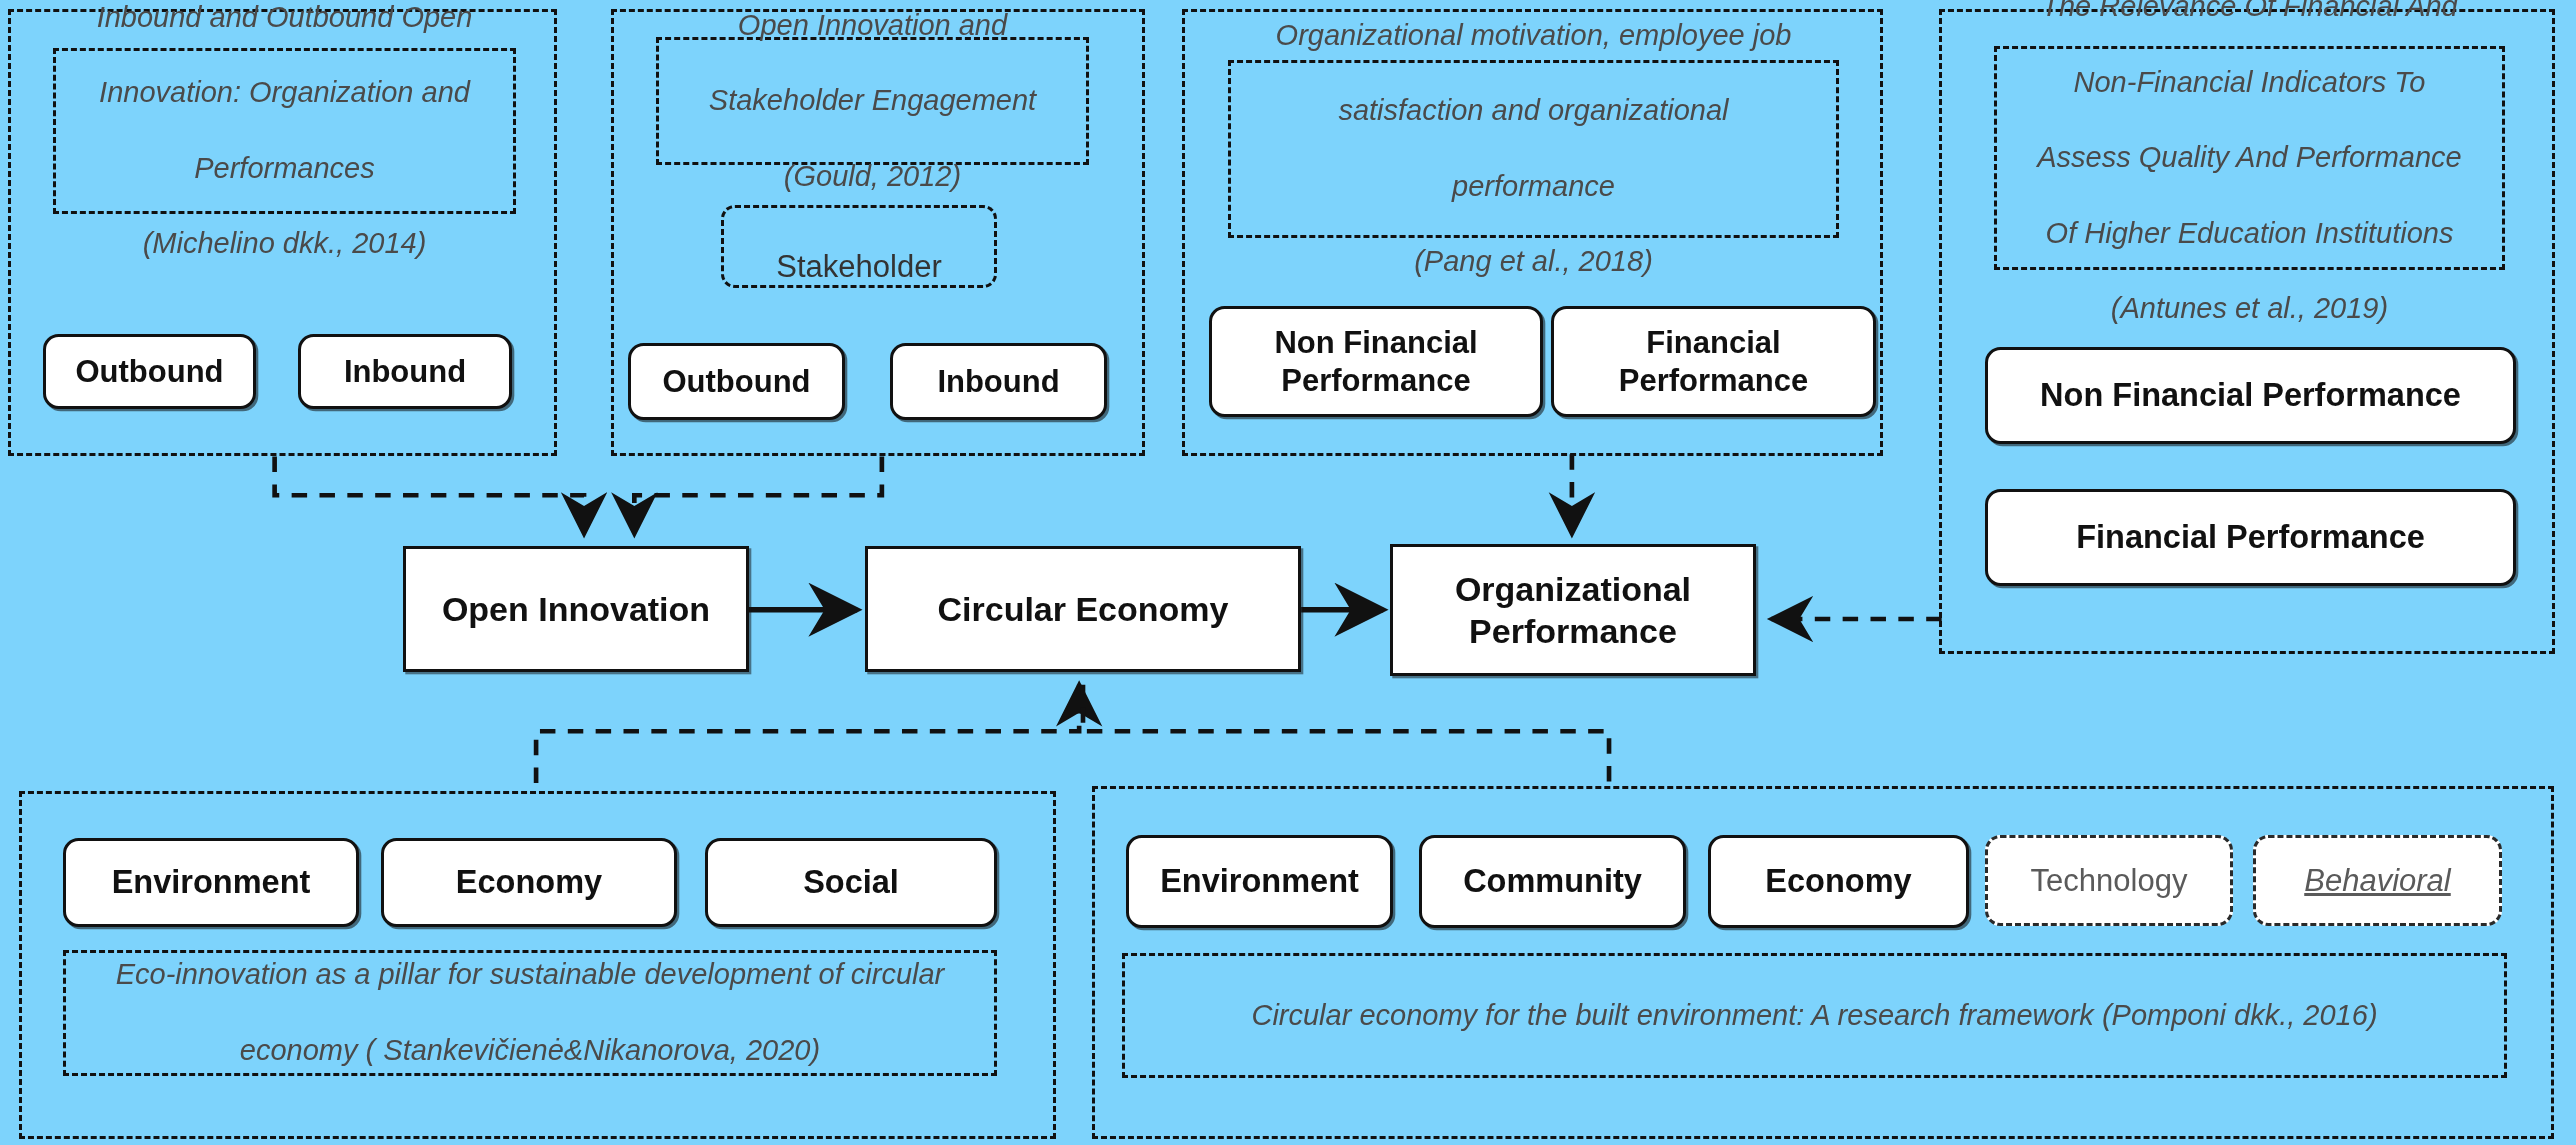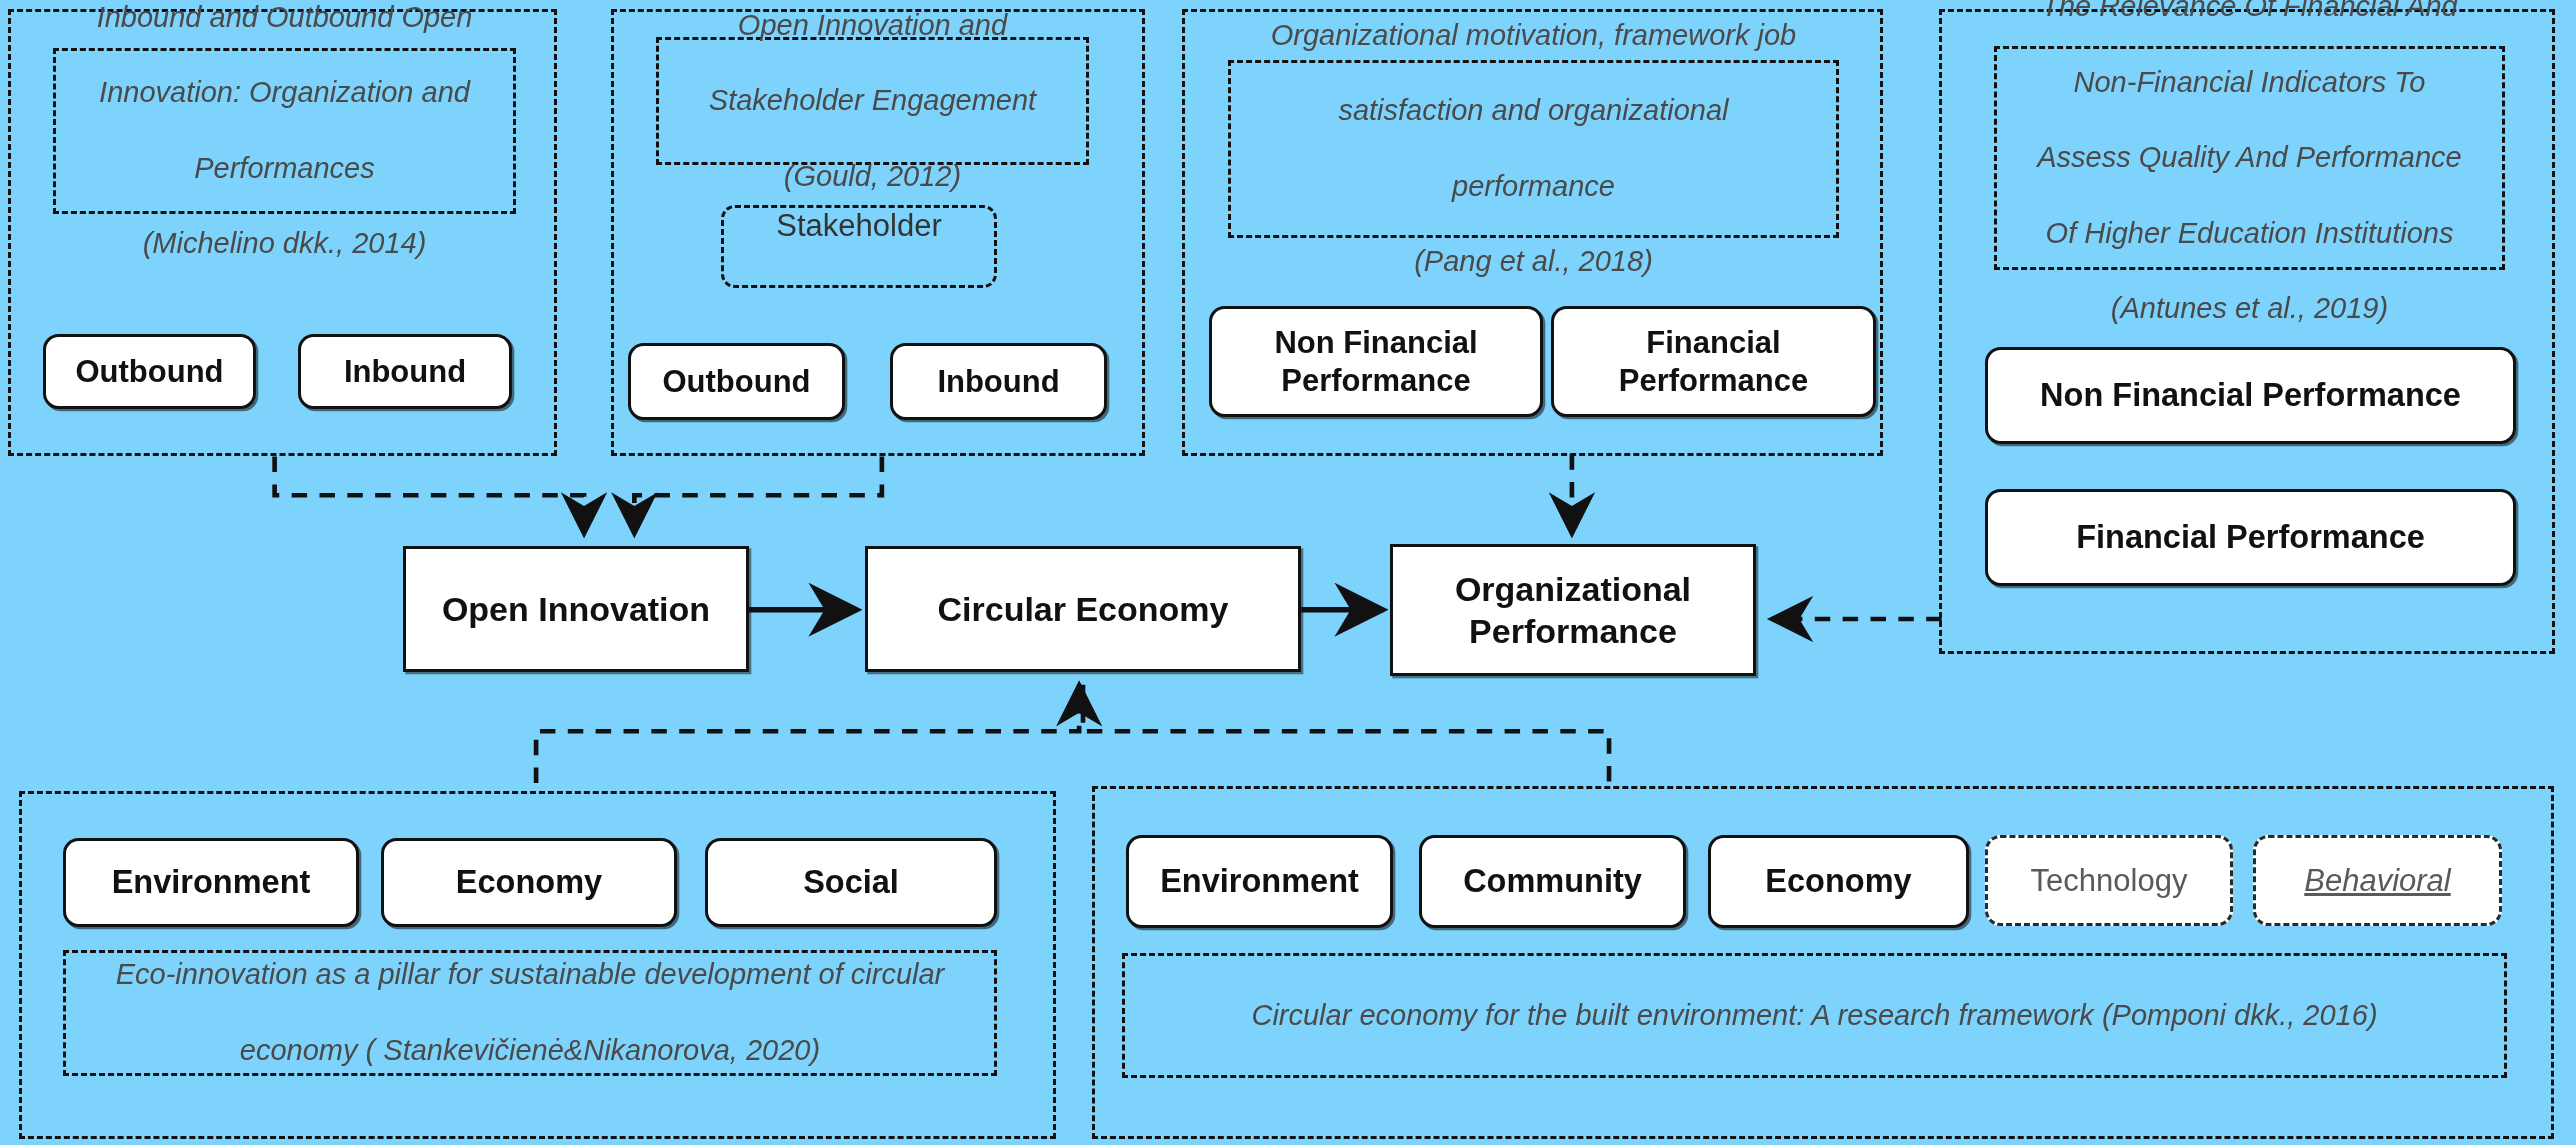--- a/index.html
+++ b/index.html
@@ -79,21 +79,21 @@
     color:#111111;
     line-height:1.25;
     box-shadow:2.3px 2.3px 0 rgba(17,17,17,0.5);
   }
   
   .stake{
     position:absolute;
     box-sizing:border-box;
     border:3.9px dashed #111111;
     border-radius:14px;
-    display:flex;align-items:flex-start;justify-content:center;
+    display:flex;align-items:flex-end;justify-content:center;
     text-align:center;color:#333333;
   }
 </style>
 </head>
 <body>
 
 <div id="stage">
 
   <svg id="wires" viewBox="0 0 3330 1481" xmlns="http://www.w3.org/2000/svg">
     <defs>
@@ -168,21 +168,21 @@
     <span>Outbound</span>
   </div>
   <div class="node" style="left:890px;top:343px;width:217px;height:77px;font-size:31px;">
     <span>Inbound</span>
   </div>
 
   <div class="panel" style="left:1182px;top:9.3px;width:701px;height:447px;">
   </div>
   <div class="cite" style="left:1228px;top:60px;width:611px;height:178px;font-size:29px;">
     <span>
-      <span>Organizational motivation, framework job</span><br>
+      <span>Organizational motivation, employee job</span><br>
       <span>satisfaction and organizational</span><br>
       <span>performance</span><br>
       <span>(Pang et al., 2018)</span>
     </span>
   </div>
   <div class="node" style="left:1209px;top:306px;width:334px;height:111px;font-size:31px;">
     <span>
       <span>Non Financial</span><br>
       <span>Performance</span>
     </span>

